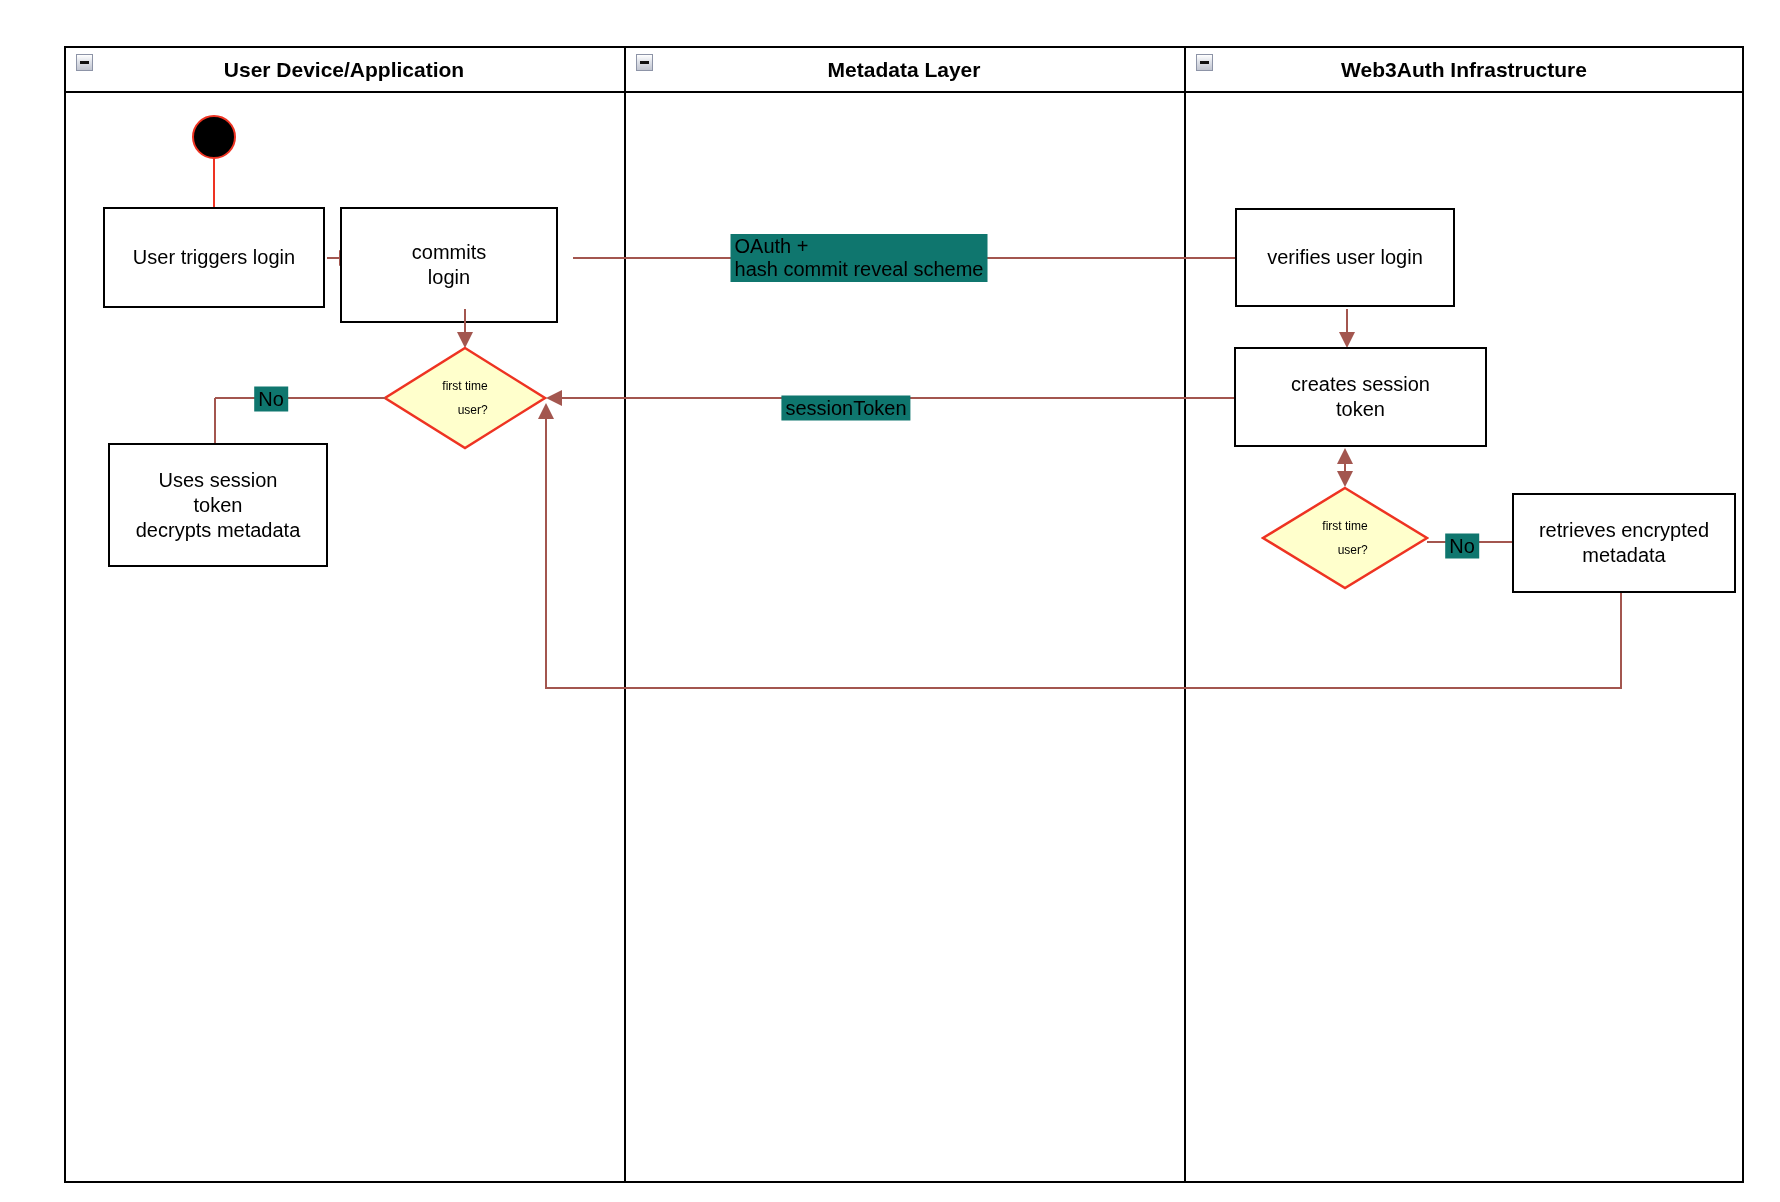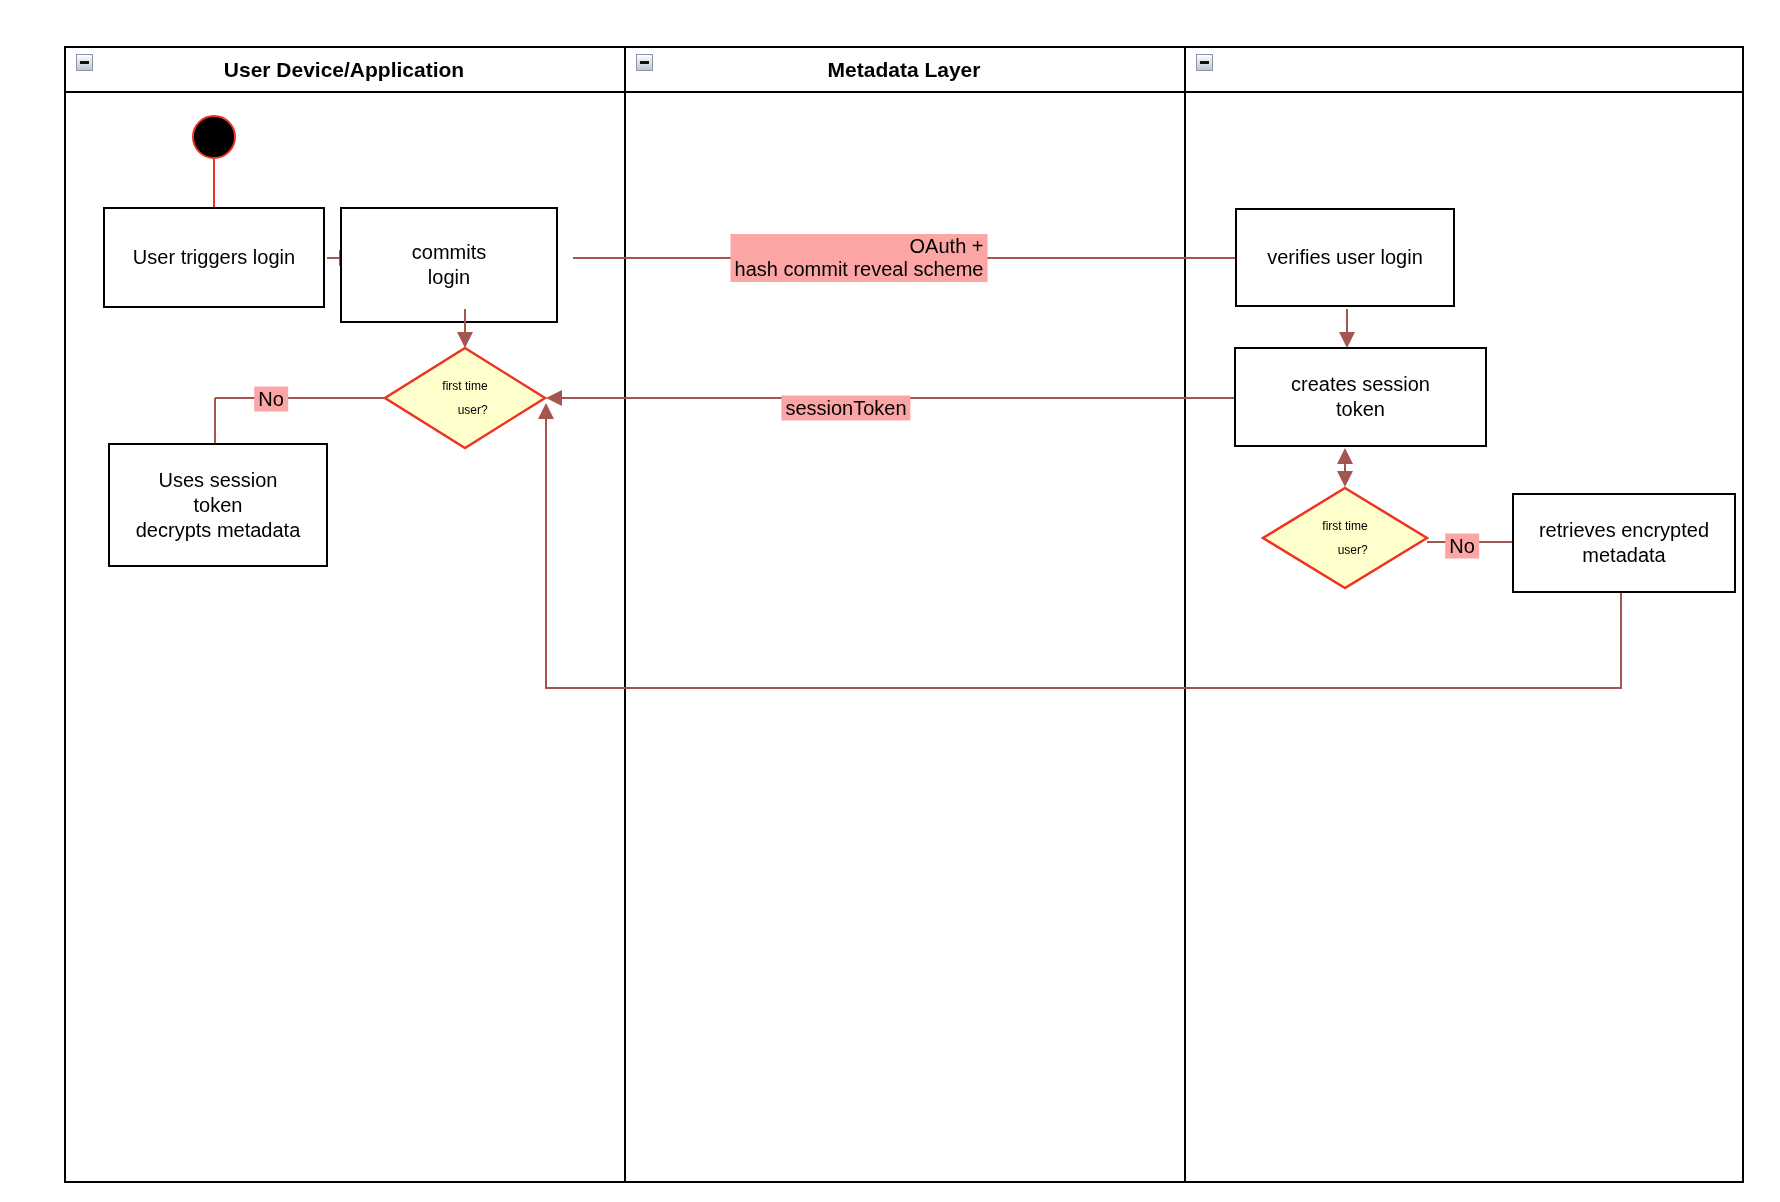--- a/index.html
+++ b/index.html
@@ -38,35 +38,36 @@
   .start{position:absolute;left:192px;top:115px;width:44px;height:44px;box-sizing:border-box;
          border:2px solid var(--accent-red);border-radius:50%;background:#000;}
   
   .edge{position:absolute;background:var(--connector);}
   .edge.red{background:var(--accent-red);}
   .ah{position:absolute;width:0;height:0;}
   .ah.right{border-top:8px solid transparent;border-bottom:8px solid transparent;border-left:16px solid var(--connector);}
   .ah.left {border-top:8px solid transparent;border-bottom:8px solid transparent;border-right:16px solid var(--connector);}
   .ah.down {border-left:8px solid transparent;border-right:8px solid transparent;border-top:16px solid var(--connector);}
   .ah.up   {border-left:8px solid transparent;border-right:8px solid transparent;border-bottom:16px solid var(--connector);}
-  .edge-label{position:absolute;transform:translate(-50%,-50%);background:#fca5a5;
-              padding:1px 4px;font-size:20px;line-height:23px;text-align:right;white-space:pre-line;}
+  .edge-label{position:absolute;transform:translate(-50%,-50%);background:#0f766e;
+              padding:1px 4px;font-size:20px;line-height:23px;text-align:left;white-space:pre-line;}
 </style>
 </head>
 <body>
 
 <div class="canvas">
 
   <div class="pool"></div>
   <div class="vsep" style="left:624px"></div>
   <div class="vsep" style="left:1184px"></div>
   <div class="hsep"></div>
 
   <div class="lane-header" style="left:624px">Metadata Layer</div>
   <div class="lane-header" style="left:64px">User Device/Application</div>
+  <div class="lane-header" style="left:1184px">Web3Auth Infrastructure</div>
 
   <div class="collapse" style="left:76px">
       <div class="minus"></div>
     </div>
   <div class="collapse" style="left:636px">
       <div class="minus"></div>
     </div>
   <div class="collapse" style="left:1196px">
       <div class="minus"></div>
     </div>

